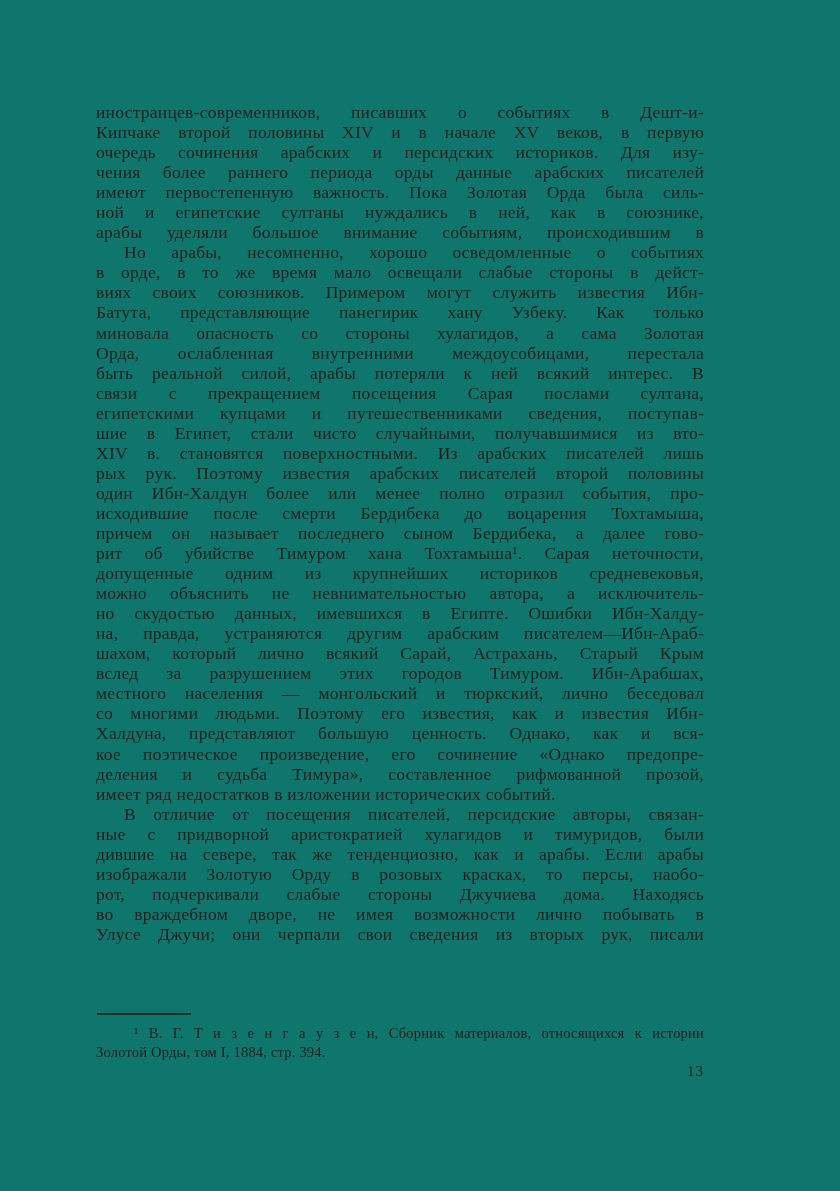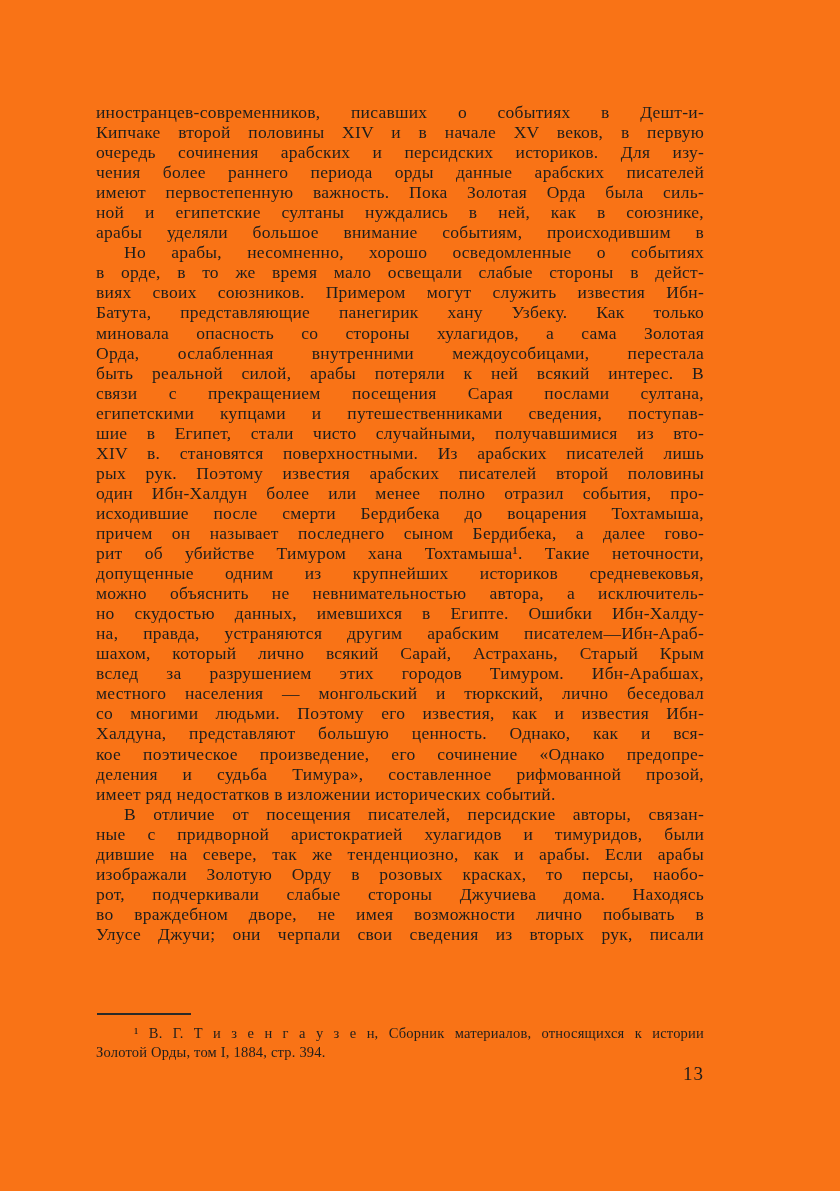--- a/index.html
+++ b/index.html
@@ -4,21 +4,21 @@
 <style>
   html, body {
     margin: 0;
     padding: 0;
     background: #ffffff;
   }
   .page {
     position: relative;
     width: 840px;
     height: 1191px;
-    background: #f97316;
+    background: #0f766e;
     overflow: hidden;
     font-family: "Liberation Serif", "DejaVu Serif", serif;
     color: #1f1e1c;
   }
   .text-block {
     position: absolute;
     left: 96px;
     top: 102px;
     width: 608px;
     font-size: 17.5px;
@@ -60,21 +60,21 @@
   .fline.indent-f {
     text-indent: 38px;
     text-align-last: justify;
   }
   .page-number {
     position: absolute;
     left: 96px;
     top: 1063px;
     width: 608px;
     text-align: right;
-    font-size: 19px;
+    font-size: 15px;
     letter-spacing: 1px;
   }
 </style>
 </head>
 <body>
 
 <div class="page">
   <main class="text-block" id="text-block">
       <div class="line">иностранцев-современников, писавших о событиях в Дешт-и-</div>
       <div class="line">Кипчаке второй половины XIV и в начале XV веков, в первую</div>
@@ -91,21 +91,21 @@
       <div class="line">Орда, ослабленная внутренними междоусобицами, перестала</div>
       <div class="line">быть реальной силой, арабы потеряли к ней всякий интерес. В</div>
       <div class="line">связи с прекращением посещения Сарая послами султана,</div>
       <div class="line">египетскими купцами и путешественниками сведения, поступав-</div>
       <div class="line">шие в Египет, стали чисто случайными, получавшимися из вто-</div>
       <div class="line">XIV в. становятся поверхностными. Из арабских писателей лишь</div>
       <div class="line">рых рук. Поэтому известия арабских писателей второй половины</div>
       <div class="line">один Ибн-Халдун более или менее полно отразил события, про-</div>
       <div class="line">исходившие после смерти Бердибека до воцарения Тохтамыша,</div>
       <div class="line">причем он называет последнего сыном Бердибека, а далее гово-</div>
-      <div class="line">рит об убийстве Тимуром хана Тохтамыша¹. Такие неточности,</div>
+      <div class="line">рит об убийстве Тимуром хана Тохтамыша¹. Сарая неточности,</div>
       <div class="line">допущенные одним из крупнейших историков средневековья,</div>
       <div class="line">можно объяснить не невнимательностью автора, а исключитель-</div>
       <div class="line">но скудостью данных, имевшихся в Египте. Ошибки Ибн-Халду-</div>
       <div class="line">на, правда, устраняются другим арабским писателем—Ибн-Араб-</div>
       <div class="line">шахом, который лично всякий Сарай, Астрахань, Старый Крым</div>
       <div class="line">вслед за разрушением этих городов Тимуром. Ибн-Арабшах,</div>
       <div class="line">местного населения — монгольский и тюркский, лично беседовал</div>
       <div class="line">со многими людьми. Поэтому его известия, как и известия Ибн-</div>
       <div class="line">Халдуна, представляют большую ценность. Однако, как и вся-</div>
       <div class="line">кое поэтическое произведение, его сочинение «Однако предопре-</div>

